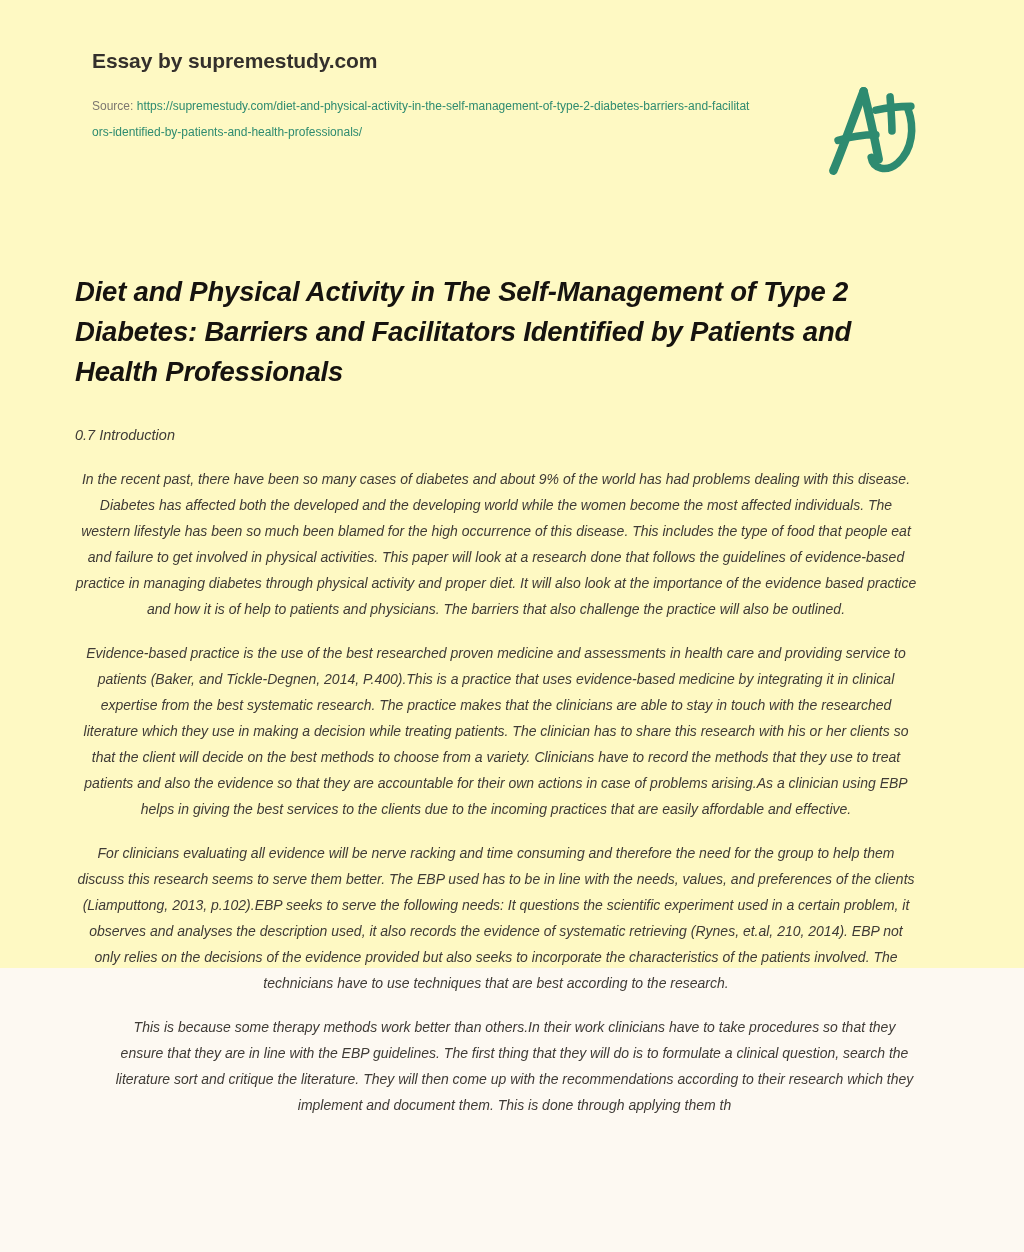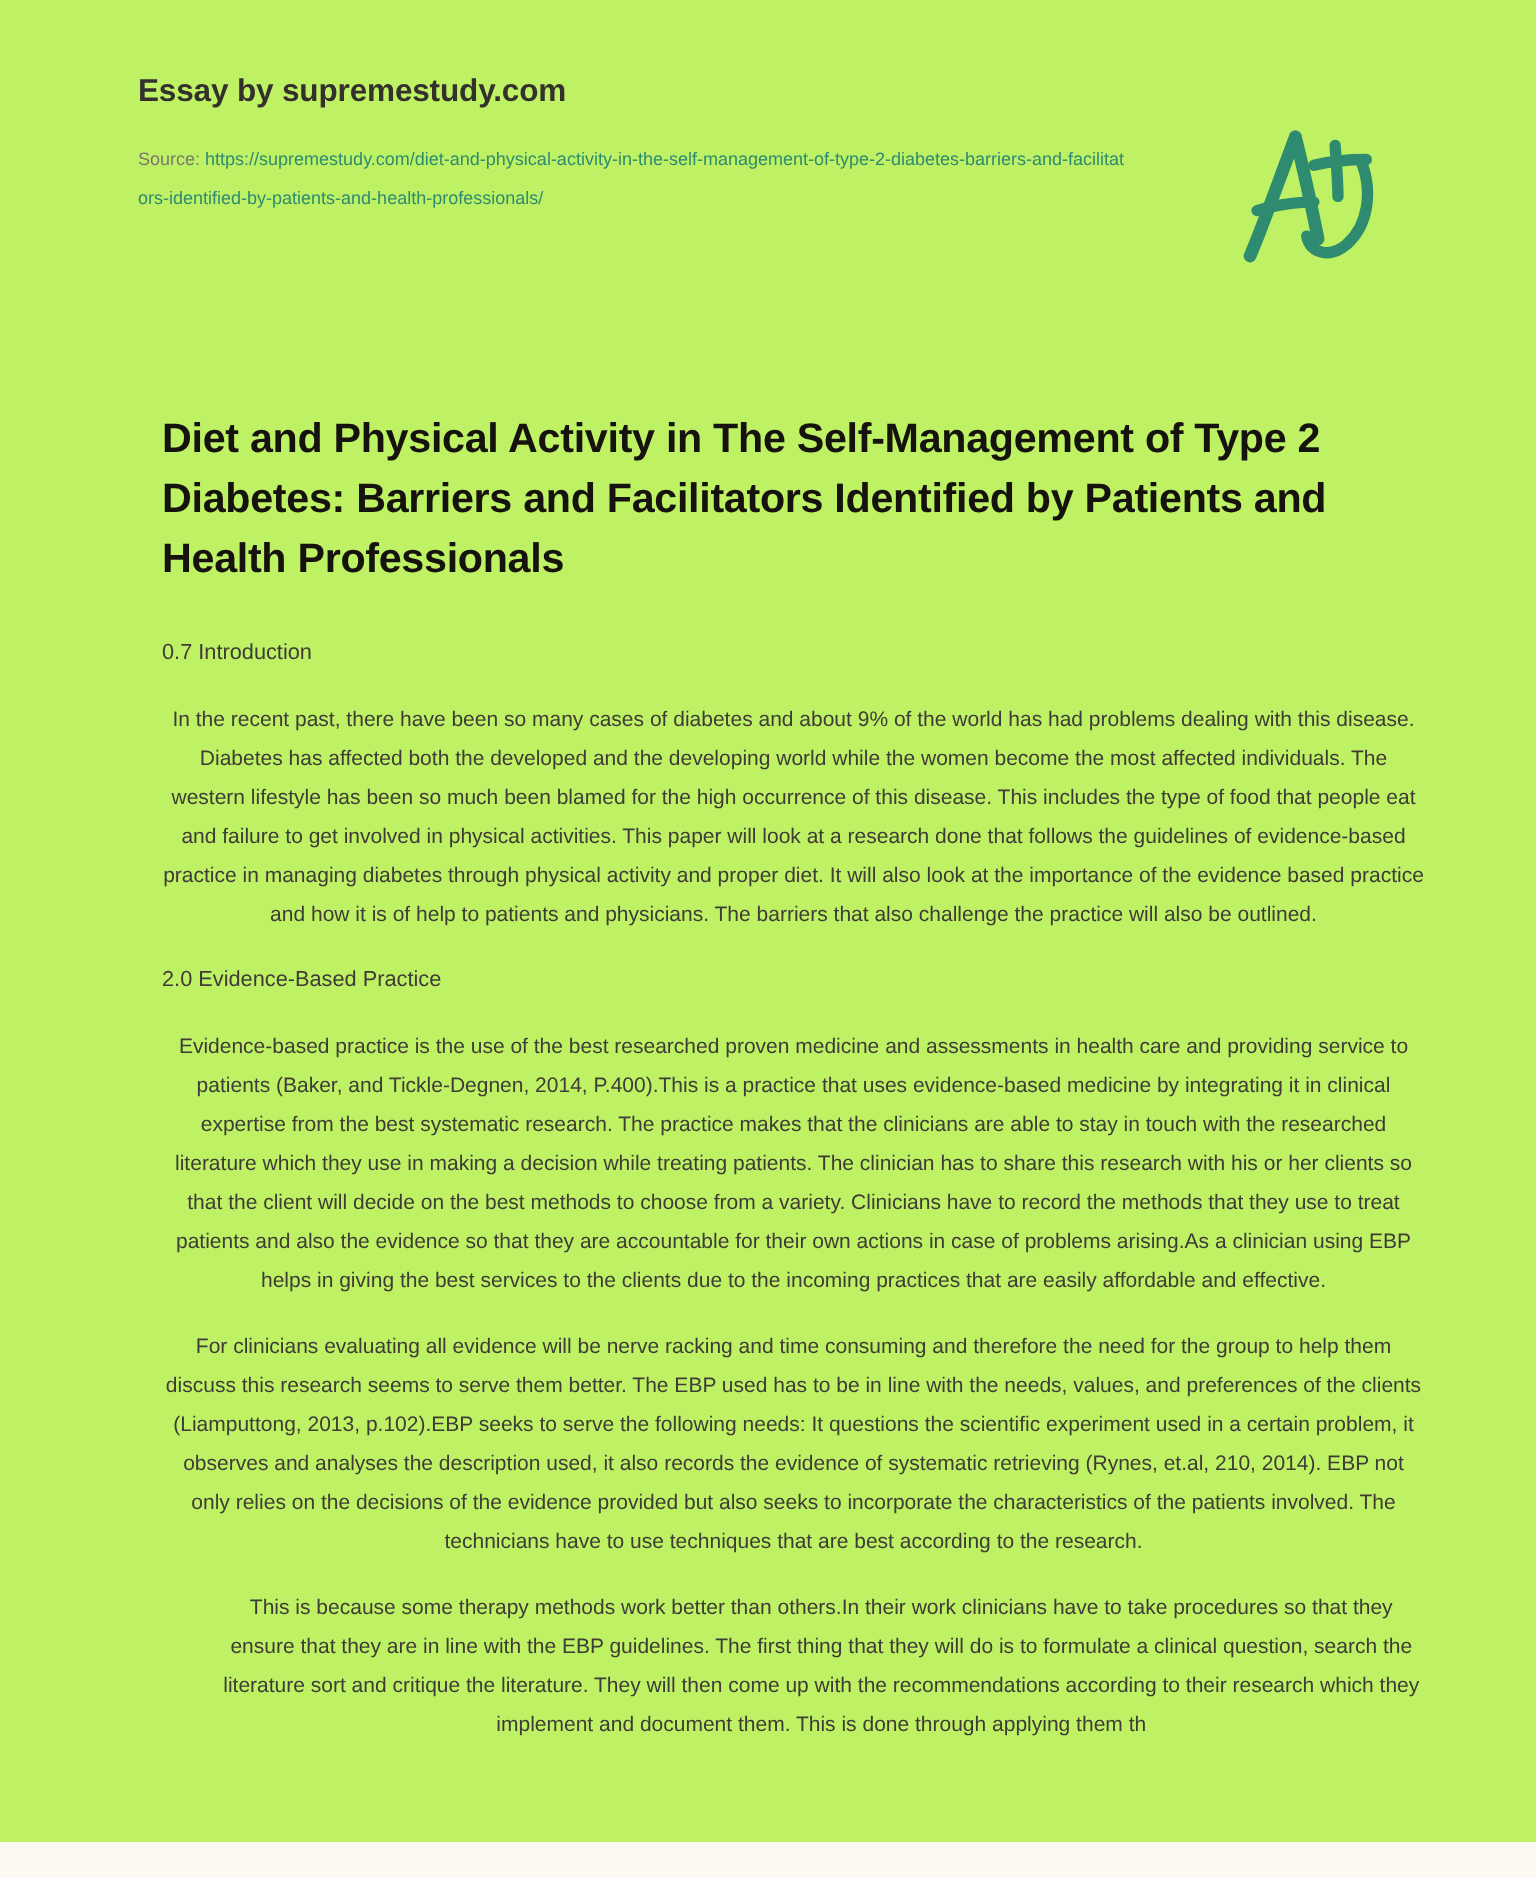--- a/index.html
+++ b/index.html
@@ -11,22 +11,22 @@
     width: 1024px;
     height: 1252px;
     background: #fdf9f2;
     font-family: "Liberation Sans", sans-serif;
     overflow: hidden;
   }
 
   .page {
     position: relative;
     width: 1024px;
-    height: 1228px;
-    background: #bef264;
+    height: 968px;
+    background: #fef9c3;
     box-sizing: border-box;
   }
 
   
   .header {
     position: absolute;
     left: 0;
     top: 0;
     width: 1024px;
     padding: 48px 92px 0 92px;
@@ -70,23 +70,24 @@
   }
   .logo svg {
     display: block;
     width: 104px;
     height: 104px;
   }
 
   
   .article {
     position: absolute;
-    left: 108px;
+    left: 75px;
     top: 272px;
     width: 842px;
+    font-style: italic;
   }
 
   .article-title {
     font-size: 27.5px;
     line-height: 40px;
     font-weight: bold;
     color: #16130f;
     letter-spacing: -0.2px;
     margin: 0 0 30px 0;
     max-width: 800px;
@@ -144,20 +145,19 @@
       </g>
     </svg>
   </div>
 
   <div class="article">
     <h1 class="article-title">Diet and Physical Activity in The Self-Management of Type 2 Diabetes: Barriers and Facilitators Identified by Patients and Health Professionals</h1>
 
     <div id="blocks">
         <p class="section-heading">0.7 Introduction</p>
         <p class="body-para">In the recent past, there have been so many cases of diabetes and about 9% of the world has had problems dealing with this disease. Diabetes has affected both the developed and the developing world while the women become the most affected individuals. The western lifestyle has been so much been blamed for the high occurrence of this disease. This includes the type of food that people eat and failure to get involved in physical activities. This paper will look at a research done that follows the guidelines of evidence-based practice in managing diabetes through physical activity and proper diet. It will also look at the importance of the evidence based practice and how it is of help to patients and physicians. The barriers that also challenge the practice will also be outlined.</p>
-        <p class="section-heading">2.0 Evidence-Based Practice</p>
         <p class="body-para">Evidence-based practice is the use of the best researched proven medicine and assessments in health care and providing service to patients (Baker, and Tickle-Degnen, 2014, P.400).This is a practice that uses evidence-based medicine by integrating it in clinical expertise from the best systematic research. The practice makes that the clinicians are able to stay in touch with the researched literature which they use in making a decision while treating patients. The clinician has to share this research with his or her clients so that the client will decide on the best methods to choose from a variety. Clinicians have to record the methods that they use to treat patients and also the evidence so that they are accountable for their own actions in case of problems arising.As a clinician using EBP helps in giving the best services to the clients due to the incoming practices that are easily affordable and effective.</p>
         <p class="body-para">For clinicians evaluating all evidence will be nerve racking and time consuming and therefore the need for the group to help them discuss this research seems to serve them better. The EBP used has to be in line with the needs, values, and preferences of the clients (Liamputtong, 2013, p.102).EBP seeks to serve the following needs: It questions the scientific experiment used in a certain problem, it observes and analyses the description used, it also records the evidence of systematic retrieving (Rynes, et.al, 210, 2014). EBP not only relies on the decisions of the evidence provided but also seeks to incorporate the characteristics of the patients involved. The technicians have to use techniques that are best according to the research.</p>
         <p class="body-para">This is because some therapy methods work better than others.In their work clinicians have to take procedures so that they ensure that they are in line with the EBP guidelines. The first thing that they will do is to formulate a clinical question, search the literature sort and critique the literature. They will then come up with the recommendations according to their research which they implement and document them. This is done through applying them th</p>
       </div>
   </div>
 
 </div>
 
 </body></html>

